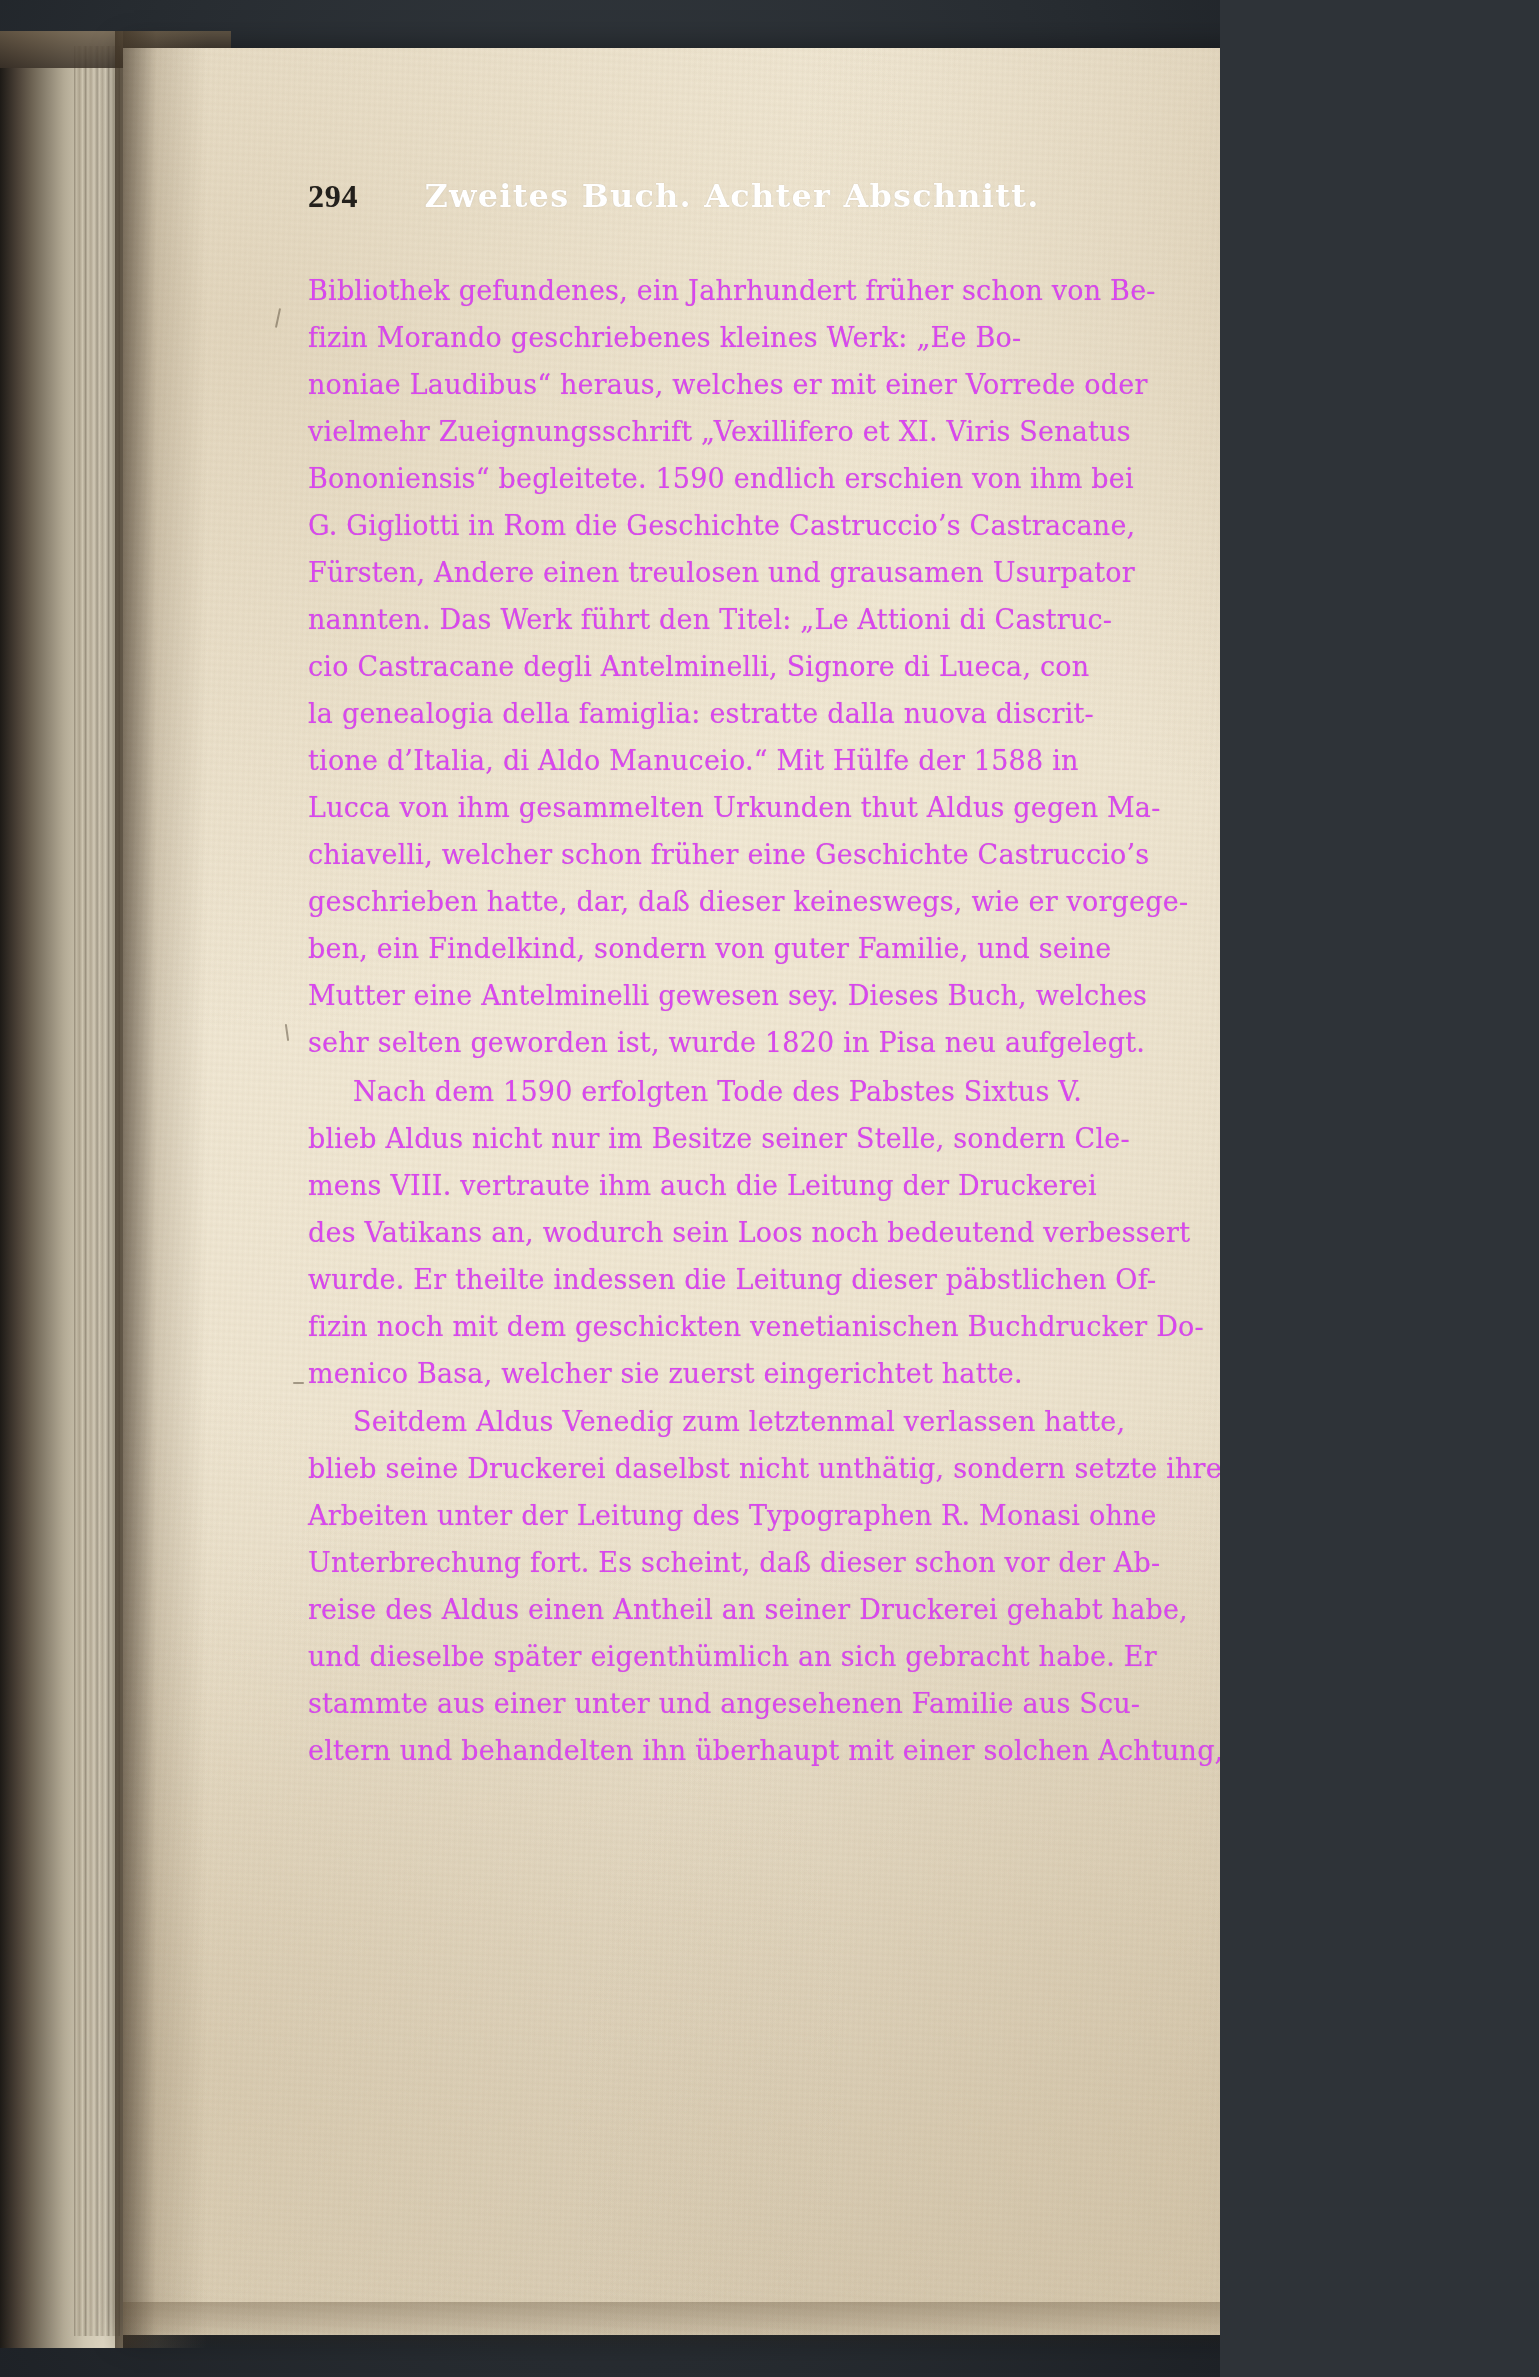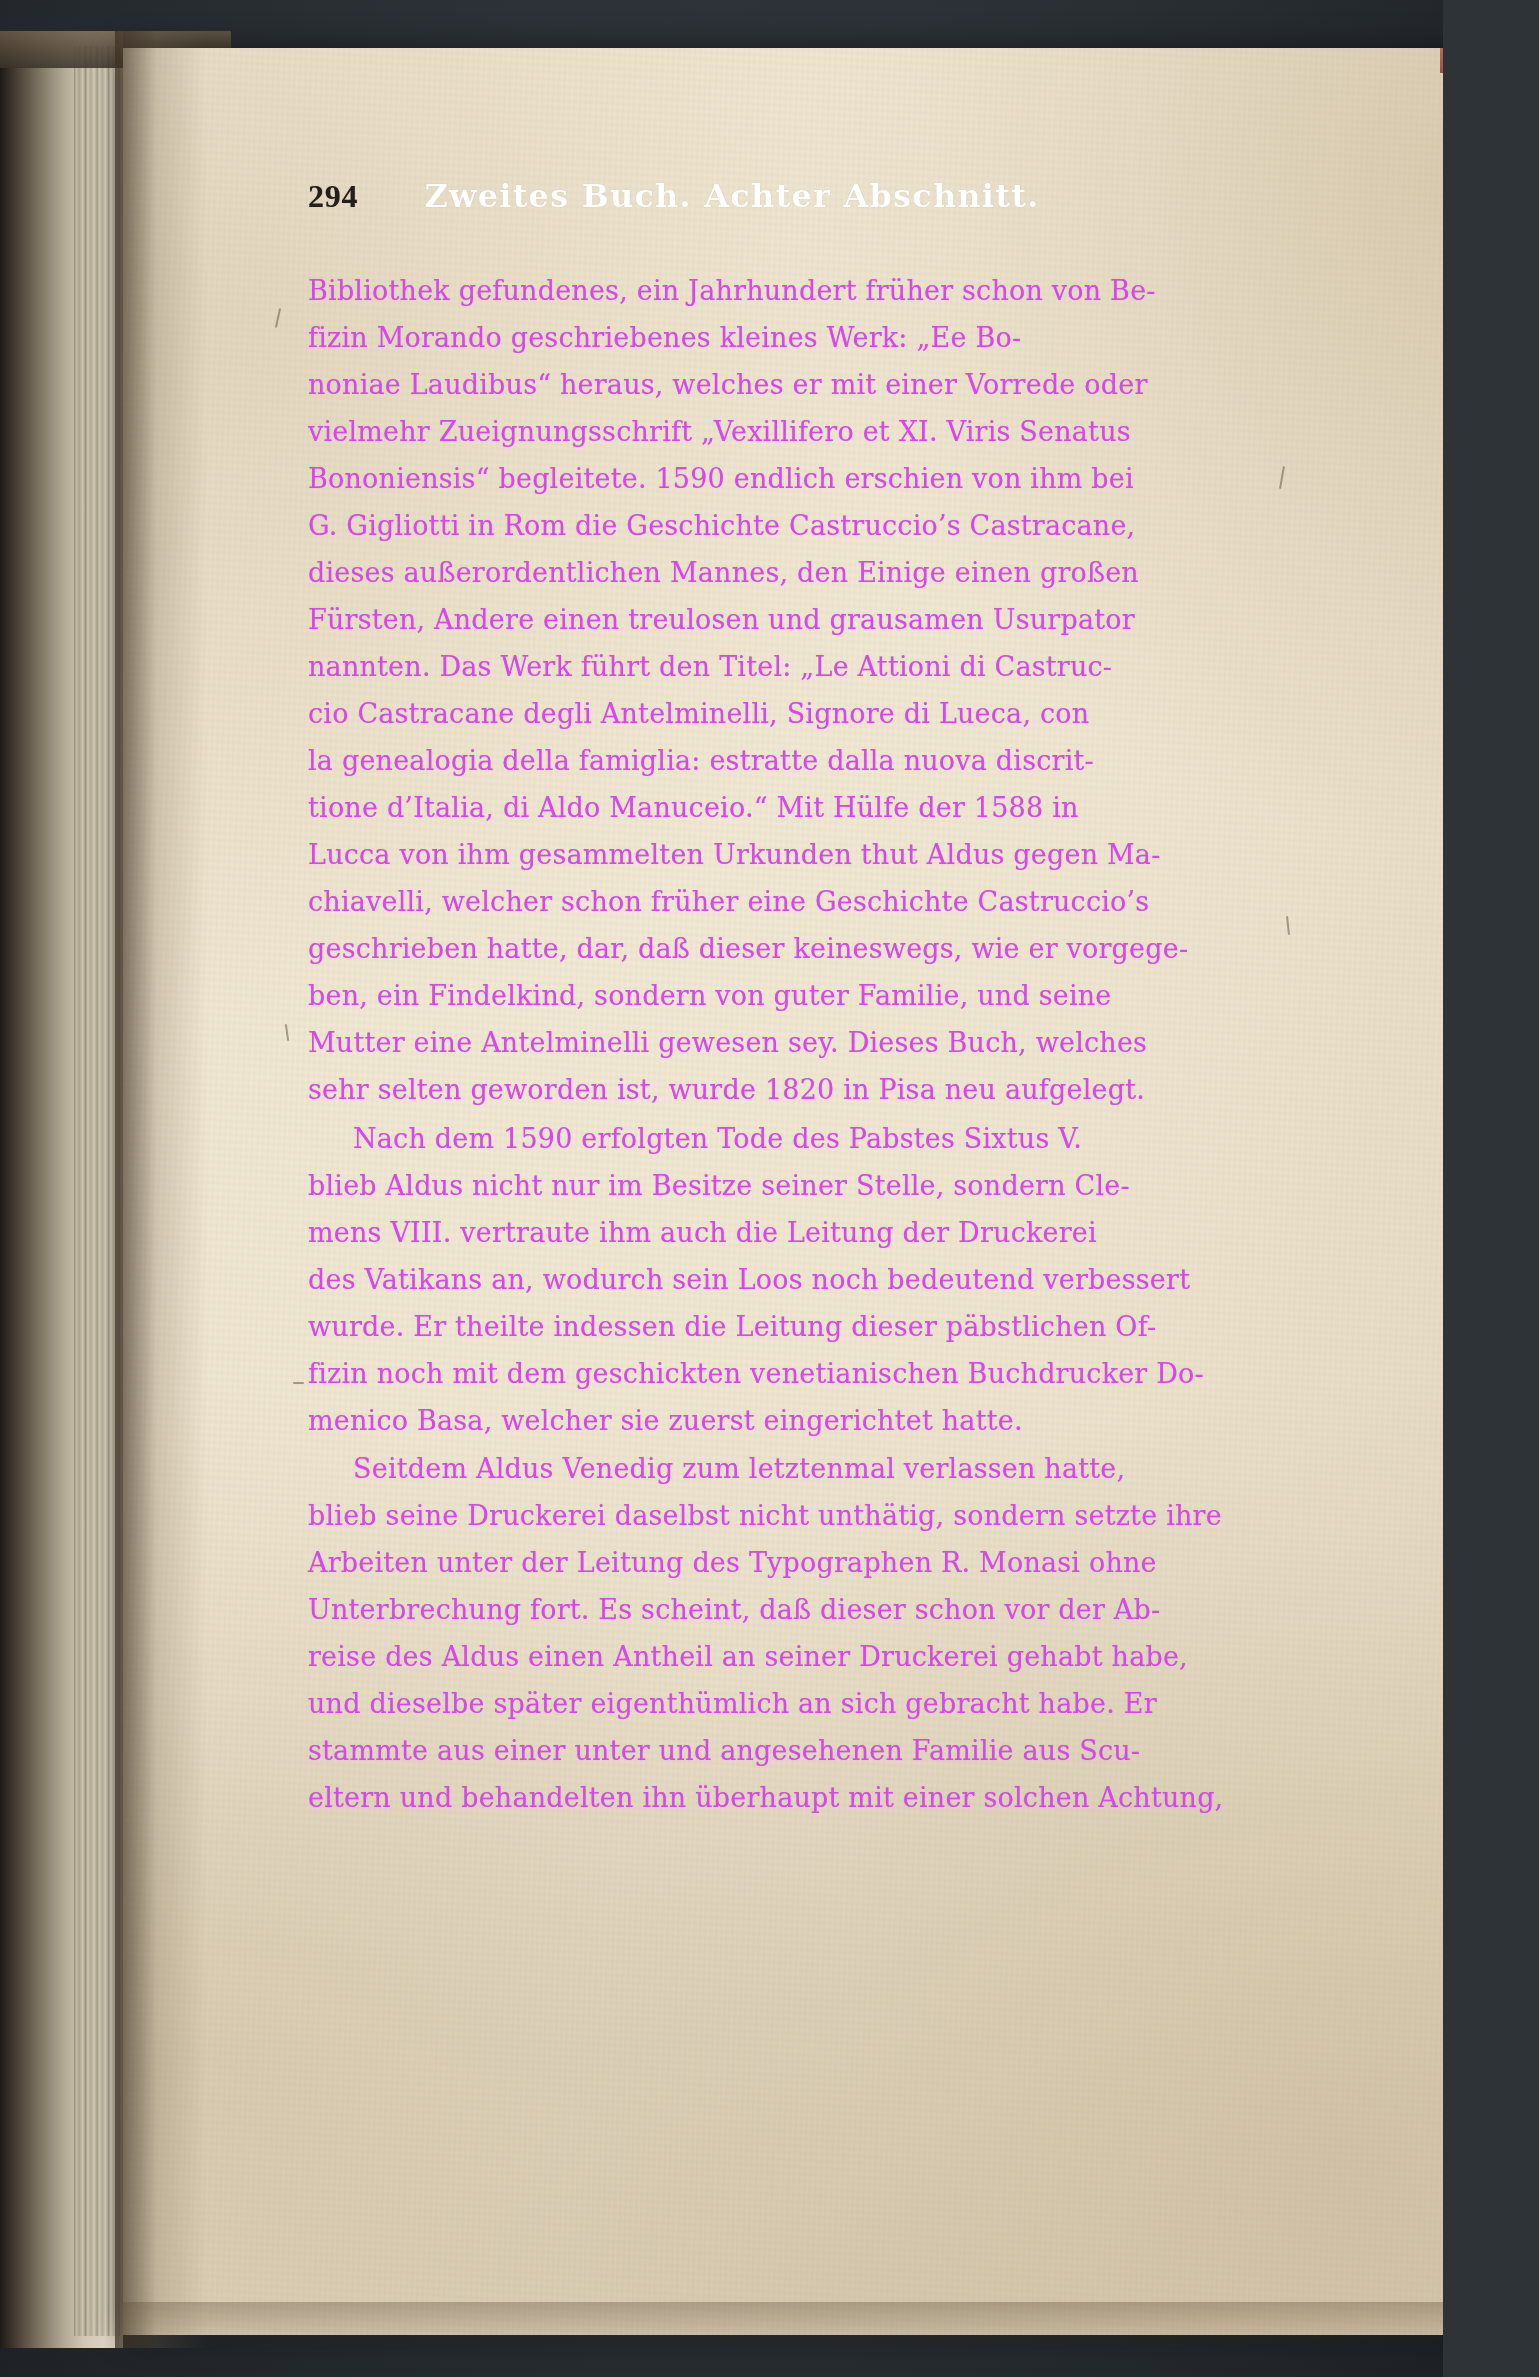--- a/index.html
+++ b/index.html
@@ -2,21 +2,21 @@
 <html style="font-size:12.3px"><head>
 <meta charset="utf-8">
 <style>
   html, body {
     margin: 0;
     padding: 0;
     background: #2e3338;
   }
   #page {
     position: relative;
-    width: 1443px;
+    width: 1220px;
     height: 2377px;
     overflow: hidden;
     background: #30363b;
     font-family: "Liberation Serif", serif;
   }
 
   
   .backdrop {
     position: absolute;
     inset: 0;
@@ -222,21 +222,20 @@
       <span class="running-head">Zweites Buch.  Achter Abschnitt.</span>
     </div>
 
     <div class="para">
       <span class="line">Bibliothek gefundenes, ein Jahrhundert früher schon von Be-</span>
       <span class="line">fizin Morando geschriebenes kleines Werk: „Ee Bo-</span>
       <span class="line">noniae Laudibus“ heraus, welches er mit einer Vorrede oder</span>
       <span class="line">vielmehr Zueignungsschrift „Vexillifero et XI. Viris Senatus</span>
       <span class="line">Bononiensis“ begleitete.  1590 endlich erschien von ihm bei</span>
       <span class="line">G. Gigliotti in Rom die Geschichte Castruccio’s Castracane,</span>
-      <span class="line">dieses außerordentlichen Mannes, den Einige einen großen</span>
       <span class="line">Fürsten, Andere einen treulosen und grausamen Usurpator</span>
       <span class="line">nannten.  Das Werk führt den Titel: „Le Attioni di Castruc-</span>
       <span class="line">cio Castracane degli Antelminelli, Signore di Lueca, con</span>
       <span class="line">la genealogia della famiglia: estratte dalla nuova discrit-</span>
       <span class="line">tione d’Italia, di Aldo Manuceio.“  Mit Hülfe der 1588 in</span>
       <span class="line">Lucca von ihm gesammelten Urkunden thut Aldus gegen Ma-</span>
       <span class="line">chiavelli, welcher schon früher eine Geschichte Castruccio’s</span>
       <span class="line">geschrieben hatte, dar, daß dieser keineswegs, wie er vorgege-</span>
       <span class="line">ben, ein Findelkind, sondern von guter Familie, und seine</span>
       <span class="line">Mutter eine Antelminelli gewesen sey.  Dieses Buch, welches</span>

